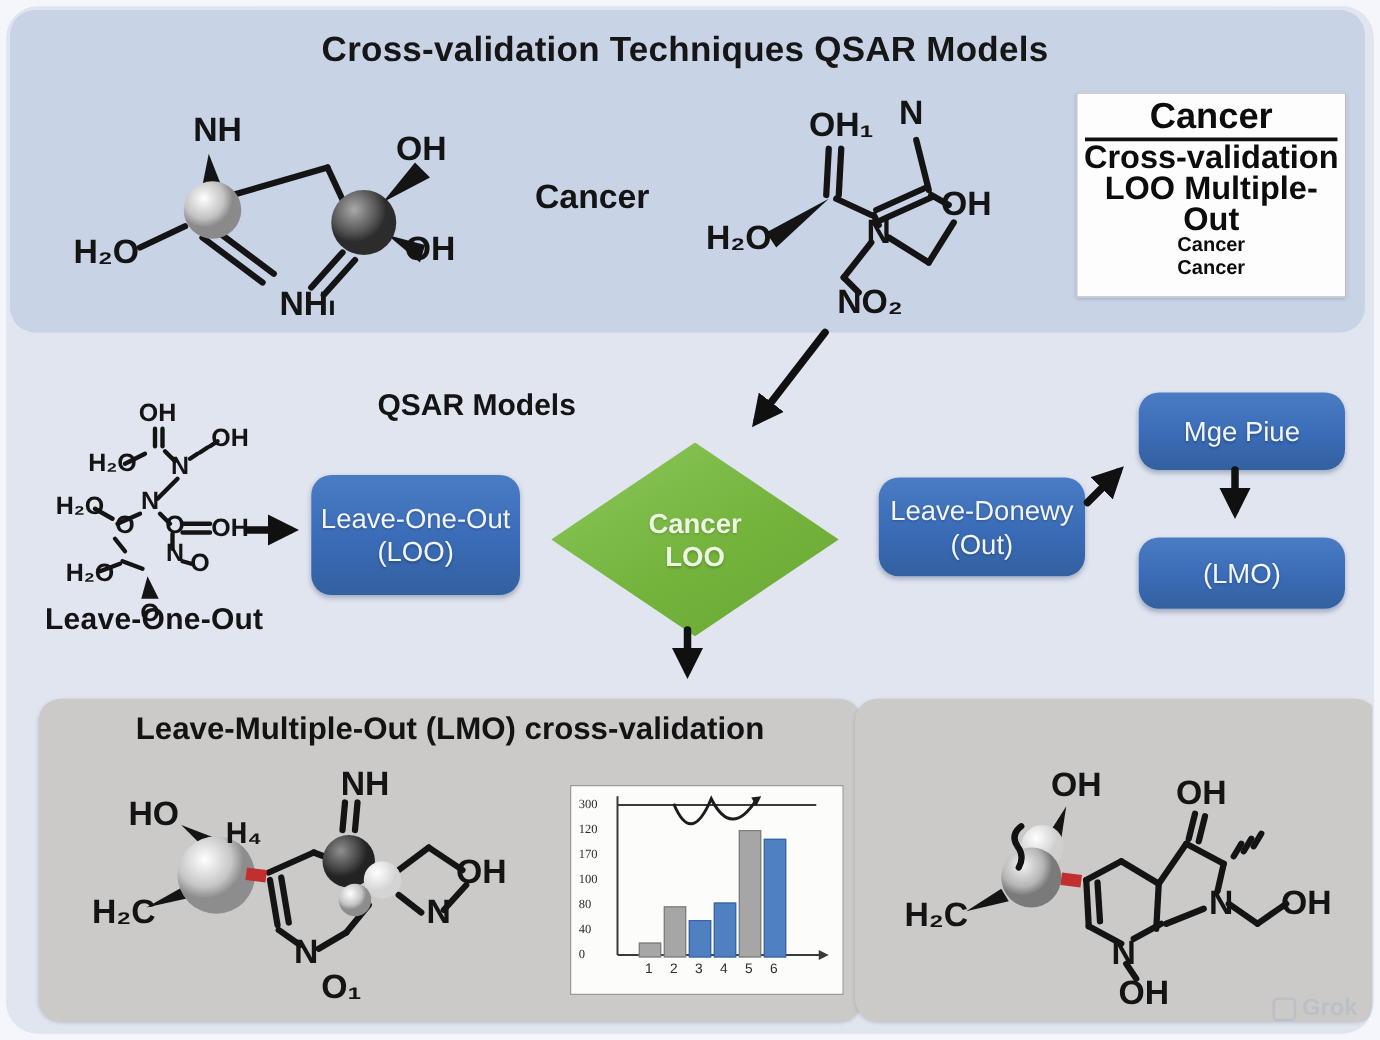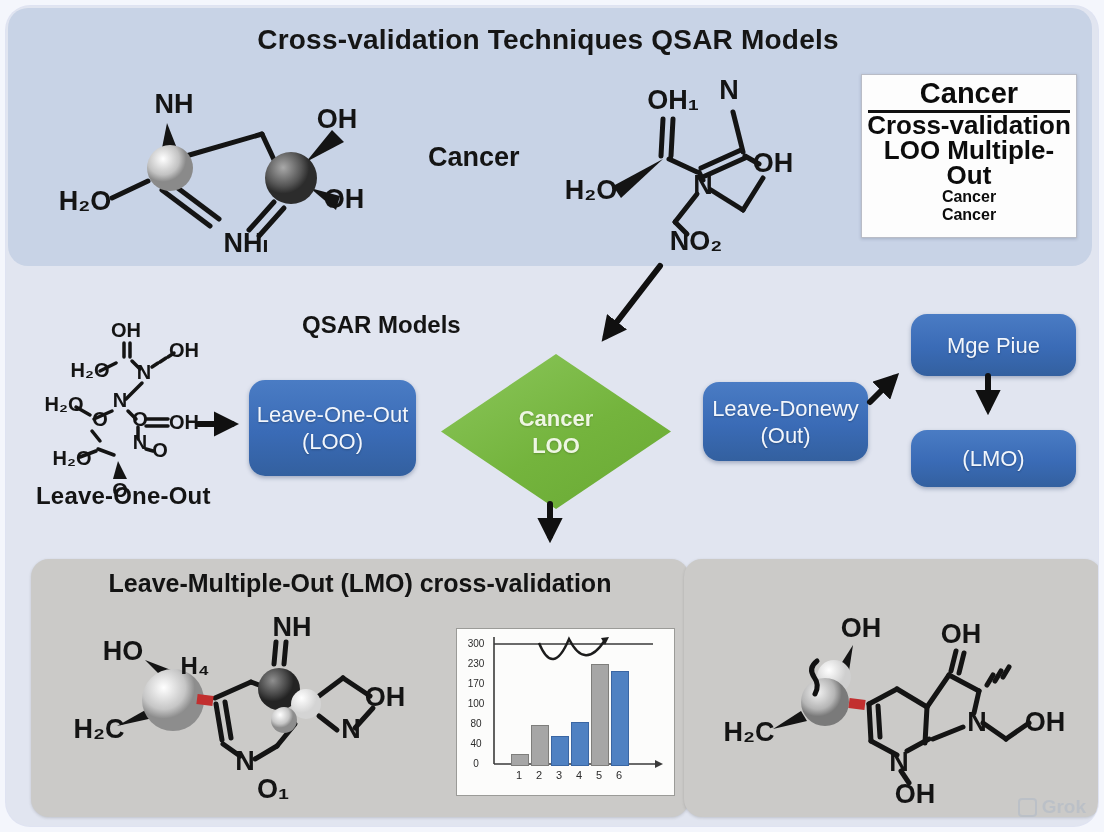--- a/index.html
+++ b/index.html
@@ -25,21 +25,21 @@
   .diamond{position:absolute;left:435px;top:348px;width:230px;height:155px;background:linear-gradient(150deg,#8cc75c 0%,#74b43d 55%,#69a934 100%);clip-path:polygon(50% 0,100% 50%,50% 100%,0 50%);display:flex;flex-direction:column;align-items:center;justify-content:center;color:#eef6e3;font-weight:700;}
   .diamond .dl{font-size:22px;line-height:27px;text-shadow:0 1px 2px rgba(0,0,0,.2);}
   .panel{position:absolute;top:553px;height:258px;border-radius:18px;background:#cbcac8;box-shadow:0 1px 3px rgba(60,60,60,.2);}
   .panel-left{left:8px;width:658px;margin-left:17px;}
   .panel-right{left:678px;width:418px;}
   .panel-title{position:absolute;top:10px;width:100%;text-align:center;font-size:25px;font-weight:700;color:#131313;}
   .mol{position:absolute;}
   .mol text{font-weight:700;fill:#141414;font-family:"Liberation Sans","DejaVu Sans",sans-serif;}
   .overlay{position:absolute;left:0;top:0;pointer-events:none;}
   .chart{position:absolute;left:425px;top:69px;width:217px;height:166px;background:#fcfcfb;border:1px solid #9b9b98;}
-  .chart .ytick{position:absolute;width:26px;text-align:center;font-size:10px;color:#2c2c2c;}
+  .chart .ytick{position:absolute;width:26px;text-align:left;font-size:10px;color:#2c2c2c;font-family:Liberation Serif, serif;}
   .chart .xtick{position:absolute;width:18px;text-align:center;font-size:11px;color:#2c2c2c;}
   .chart .bar{position:absolute;width:16px;}
   .watermark{position:absolute;right:12px;bottom:8px;display:flex;align-items:center;gap:5px;opacity:.35;color:#9fb0c6;font-weight:700;font-size:19px;}
   .watermark .wm-glyph{width:15px;height:15px;border:2.5px solid #9fb0c6;border-radius:4px;}
 </style>
 </head>
 <body>
 
 <div class="page">
   <div class="canvas">
@@ -253,21 +253,21 @@
             <line x1="37" y1="8" x2="37" y2="135"></line>
             <line x1="37" y1="135" x2="200" y2="135"></line>
             <line x1="37" y1="15" x2="196" y2="15"></line>
           </g>
           <polygon points="206,135 198,131 198,139" fill="#3a3a3a"></polygon>
           <path d="M82,14 Q96,48 112,10 Q128,42 148,11" stroke="#1c1c1c" stroke-width="2.4" fill="none"></path>
           <polygon points="152,8 144,9 148,16" fill="#1c1c1c"></polygon>
         </svg>
         <div id="yticks">
             <div class="ytick" style="left: 6px; top: 9px;">300</div>
-            <div class="ytick" style="left: 6px; top: 29px;">230</div>
+            <div class="ytick" style="left: 6px; top: 29px;">120</div>
             <div class="ytick" style="left: 6px; top: 49px;">170</div>
             <div class="ytick" style="left: 6px; top: 69px;">100</div>
             <div class="ytick" style="left: 6px; top: 89px;">80</div>
             <div class="ytick" style="left: 6px; top: 109px;">40</div>
             <div class="ytick" style="left: 6px; top: 129px;">0</div>
           </div>
         <div id="bars">
             <div class="bar" style="left: 54px; top: 125px; height: 10px; background: rgb(166, 166, 166); border: 1px solid rgb(126, 126, 124);"></div>
             <div class="bar" style="left: 74px; top: 95.6667px; height: 39.3333px; background: rgb(166, 166, 166); border: 1px solid rgb(126, 126, 124);"></div>
             <div class="bar" style="left: 94px; top: 106.667px; height: 28.3333px; background: rgb(79, 129, 194); border: 1px solid rgb(58, 102, 163);"></div>

